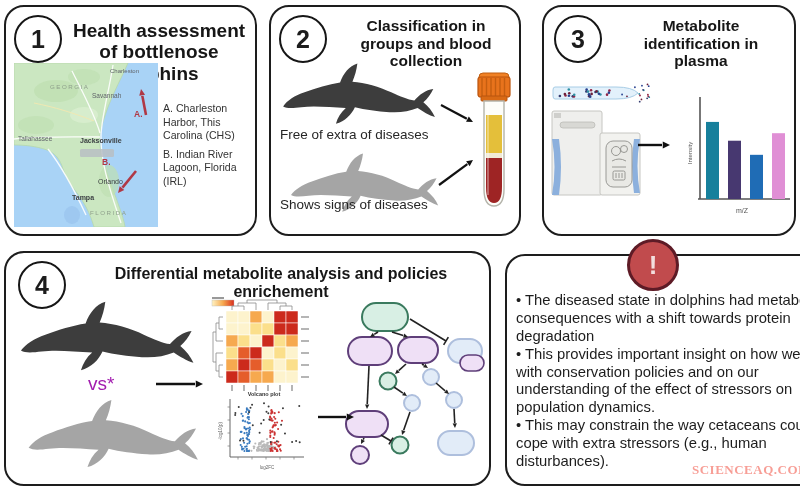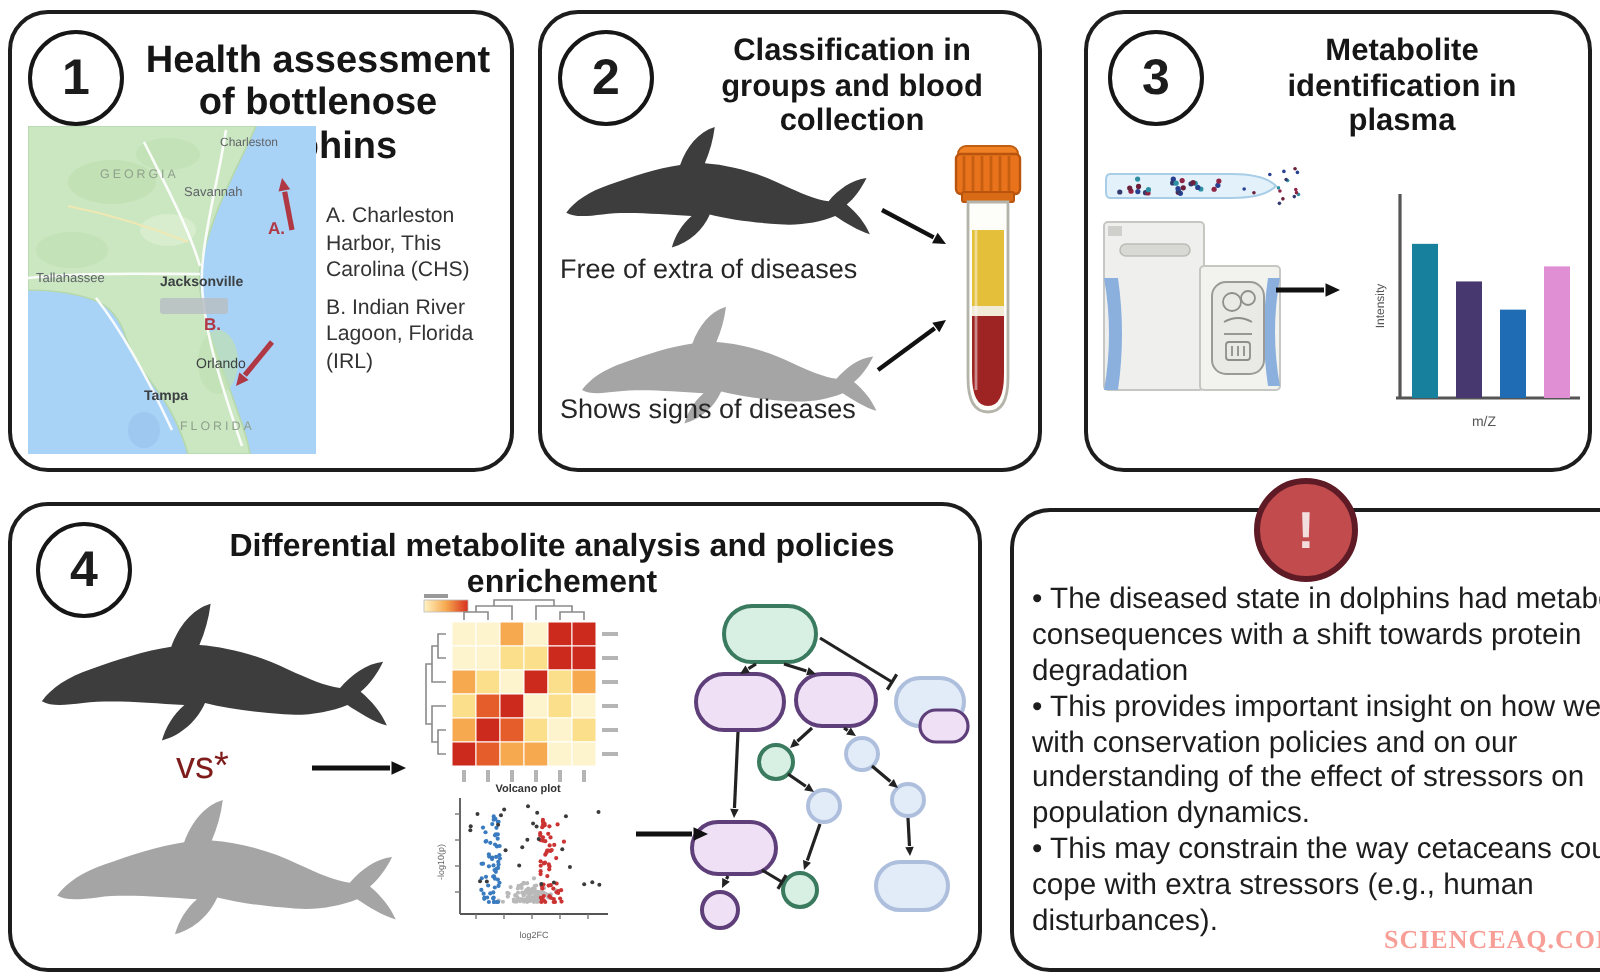--- a/index.html
+++ b/index.html
@@ -12,21 +12,21 @@
   .abs{position:absolute;}
   .dlabel{position:absolute;font-size:13.5px;color:#262626;}
   .legendtxt{position:absolute;left:157px;top:95px;width:95px;font-size:10.6px;line-height:1.28;color:#333;}
   .legendtxt div{margin-bottom:5px;}
   .bullets{position:absolute;left:9px;right:5px;top:36px;font-size:14.8px;line-height:1.21;color:#1d1d1d;}
   .alert-circle{position:absolute;left:627px;top:239px;width:46px;height:46px;border-radius:50%;
          display:flex;align-items:center;justify-content:center;font-size:26px;font-weight:700;z-index:5;}
   .watermark{position:absolute;left:692px;top:462px;font-size:13px;font-weight:700;letter-spacing:.5px;
          color:rgba(244,125,115,.75);z-index:6;font-family:Liberation Serif, serif;}
   .footnote{position:absolute;left:10px;bottom:5px;font-size:11px;color:#333;}
-  .vs{position:absolute;left:82px;top:120px;font-size:19px;color:#7f1d1d;}
+  .vs{position:absolute;left:82px;top:120px;font-size:19px;color:#a21caf;}
   svg{display:block;}
   text{font-family:"Liberation Sans",sans-serif;}
 </style>
 </head>
 <body>
 
 <svg width="0" height="0" style="position:absolute" aria-hidden="true">
   <defs>
     <path id="dolphinShape" d="M5,55 C10,48 19,42 31,38 C45,33 60,28 74,26 C78,15 85,6 95,3 C94,11 92,18 89,25 C104,26 122,31 136,38 C147,43 156,47 164,48 C170,41 178,35 187,34 C184,40 180,46 175,50 C181,55 186,61 189,68 C182,66 174,61 168,57 C158,61 146,63 134,62 C119,61 104,59 92,56 C88,65 80,73 69,76 C71,69 75,62 81,57 C62,56 42,54 27,56 C18,57 10,58 5,55 Z"></path>
     <linearGradient id="heatLegendGrad" x1="0" y1="0" x2="1" y2="0">

